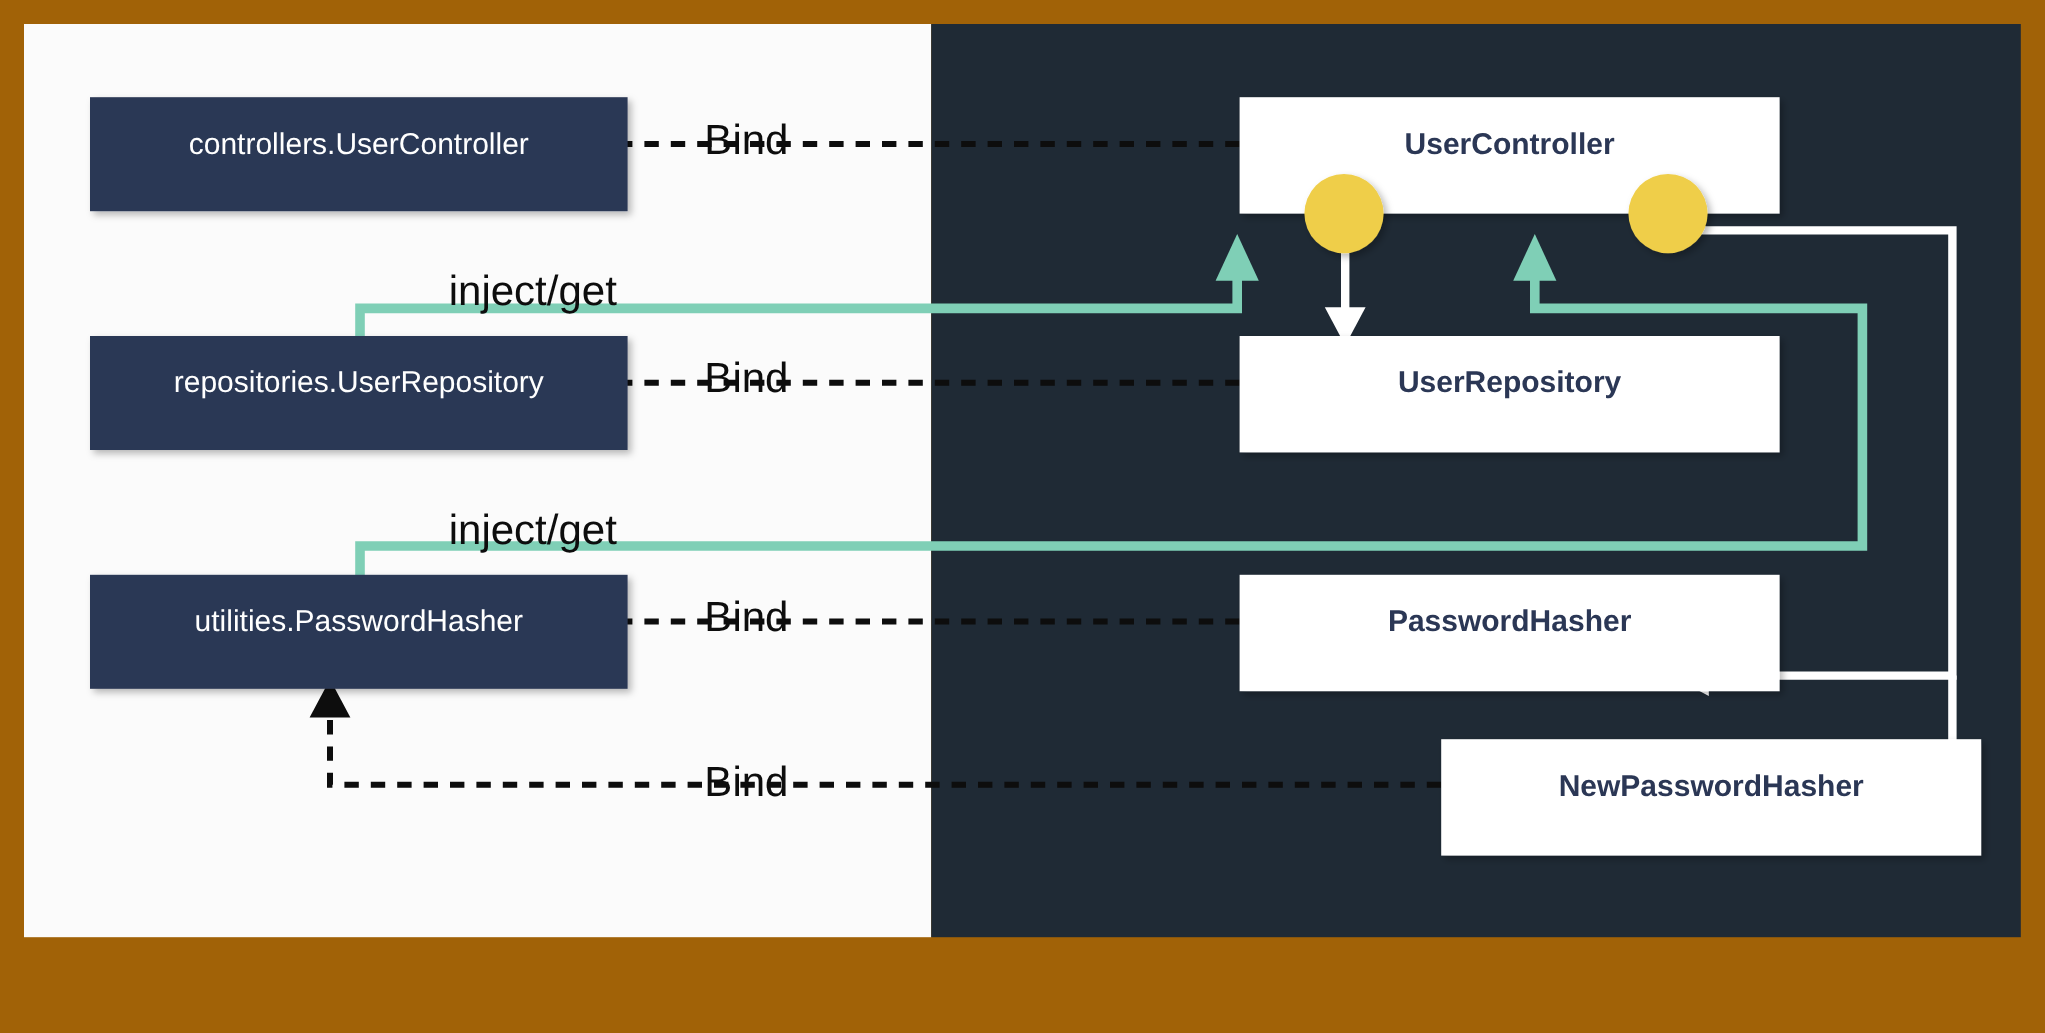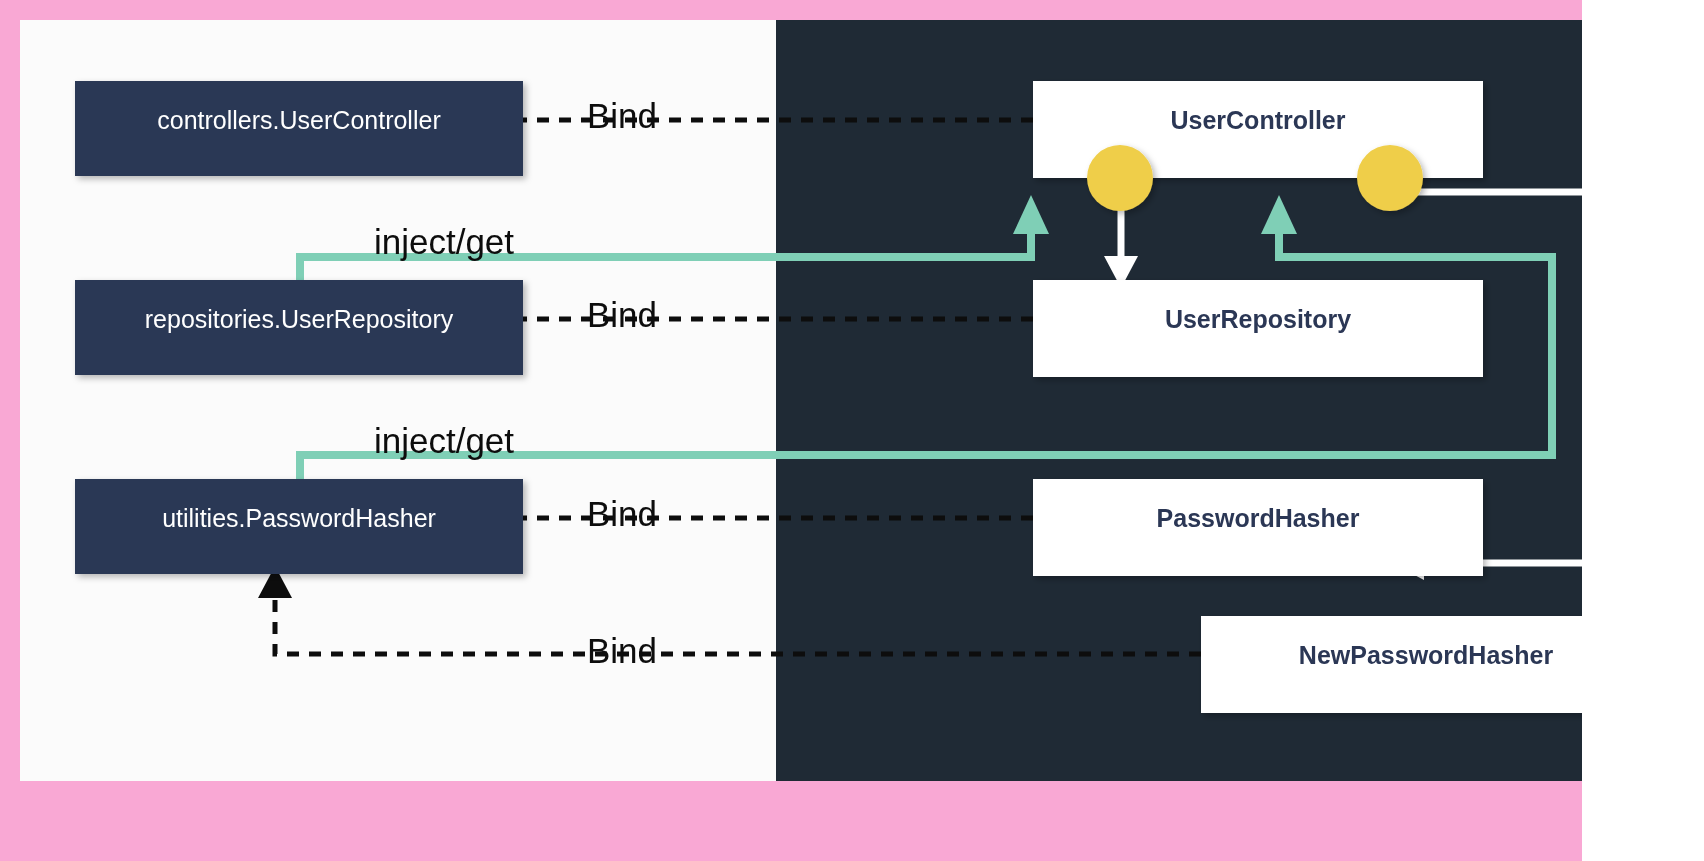--- a/index.html
+++ b/index.html
@@ -2,23 +2,23 @@
 <html><head>
 <meta charset="utf-8">
 <style>
   html, body {
     margin: 0;
     padding: 0;
     background: #ffffff;
   }
   #root {
     position: relative;
-    width: 1582px;
+    width: 1704px;
     height: 861px;
-    background: #f9a8d4;
+    background: #a16207;
     font-family: "Liberation Sans", sans-serif;
     overflow: hidden;
   }
   #canvas {
     position: absolute;
     left: 20px;
     top: 20px;
     width: 1664px;
     height: 761px;
   }

